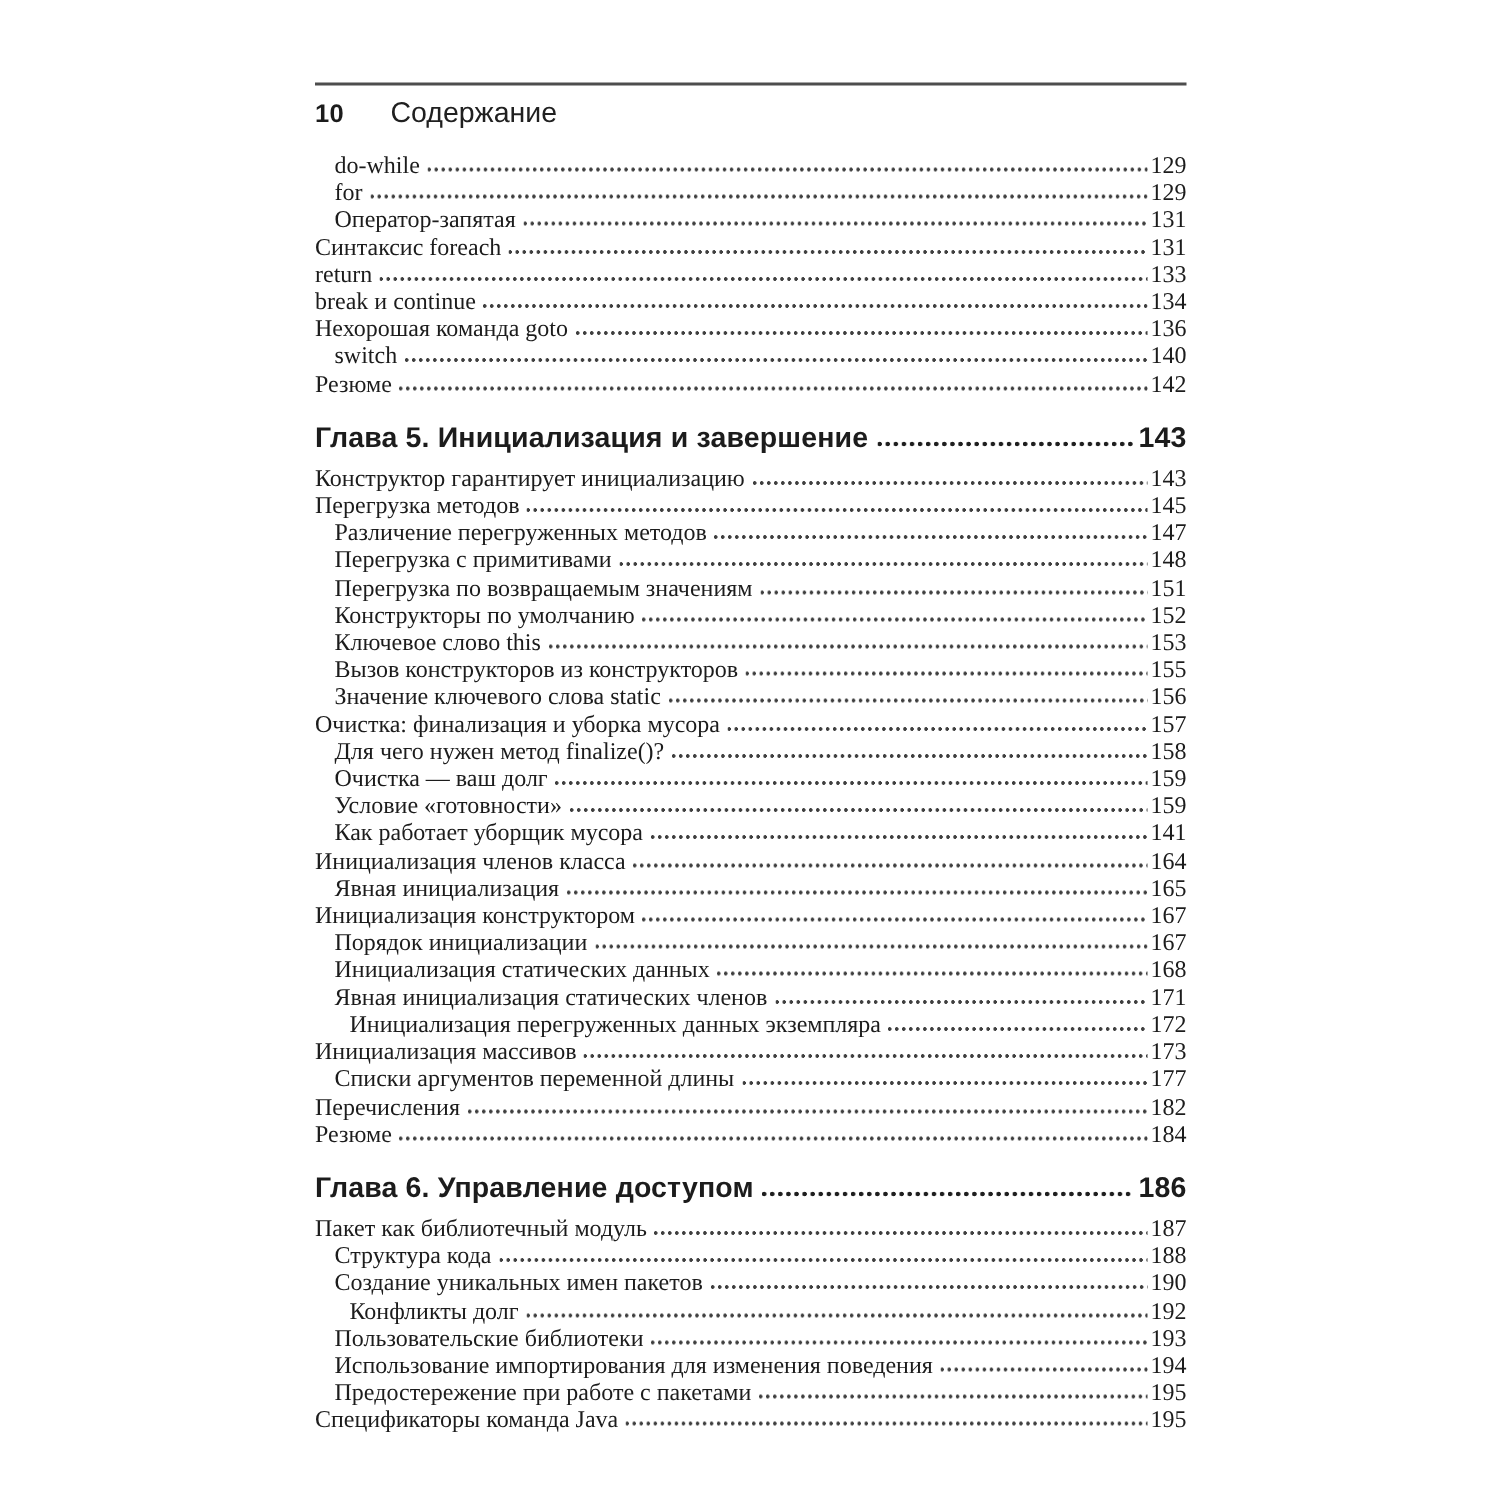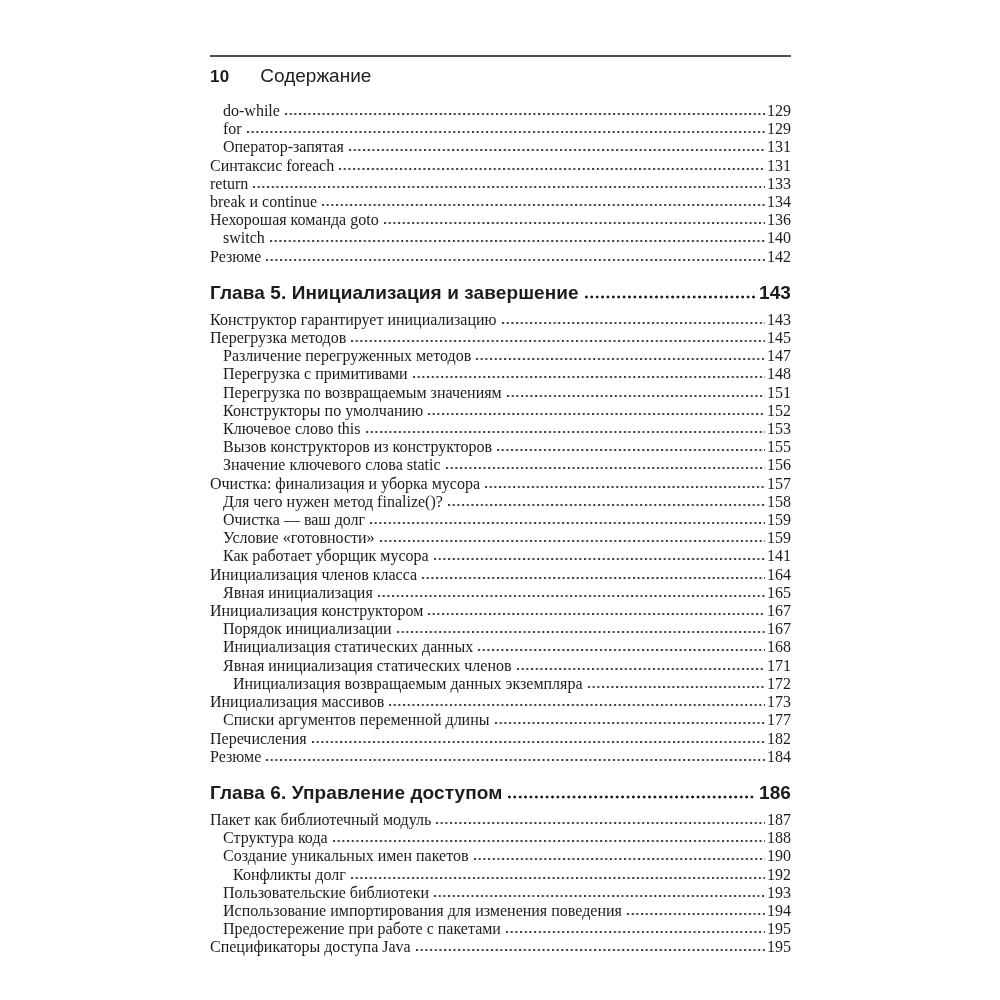--- a/index.html
+++ b/index.html
@@ -237,21 +237,21 @@
     <span class="title">Инициализация статических данных</span>
     <span class="leader"></span>
     <span class="pageref">168</span>
   </div>
         <div class="row entry lvl2">
     <span class="title">Явная инициализация статических членов</span>
     <span class="leader"></span>
     <span class="pageref">171</span>
   </div>
         <div class="row entry lvl3">
-    <span class="title">Инициализация возвращаемым данных экземпляра</span>
+    <span class="title">Инициализация перегруженных данных экземпляра</span>
     <span class="leader"></span>
     <span class="pageref">172</span>
   </div>
         <div class="row entry lvl1">
     <span class="title">Инициализация массивов</span>
     <span class="leader"></span>
     <span class="pageref">173</span>
   </div>
         <div class="row entry lvl2">
     <span class="title">Списки аргументов переменной длины</span>
@@ -302,20 +302,20 @@
     <span class="title">Использование импортирования для изменения поведения</span>
     <span class="leader"></span>
     <span class="pageref">194</span>
   </div>
         <div class="row entry lvl2">
     <span class="title">Предостережение при работе с пакетами</span>
     <span class="leader"></span>
     <span class="pageref">195</span>
   </div>
         <div class="row entry lvl1">
-    <span class="title">Спецификаторы доступа Java</span>
+    <span class="title">Спецификаторы команда Java</span>
     <span class="leader"></span>
     <span class="pageref">195</span>
   </div>
       </div>
 
   </div>
 </div>
 
 </body></html>

